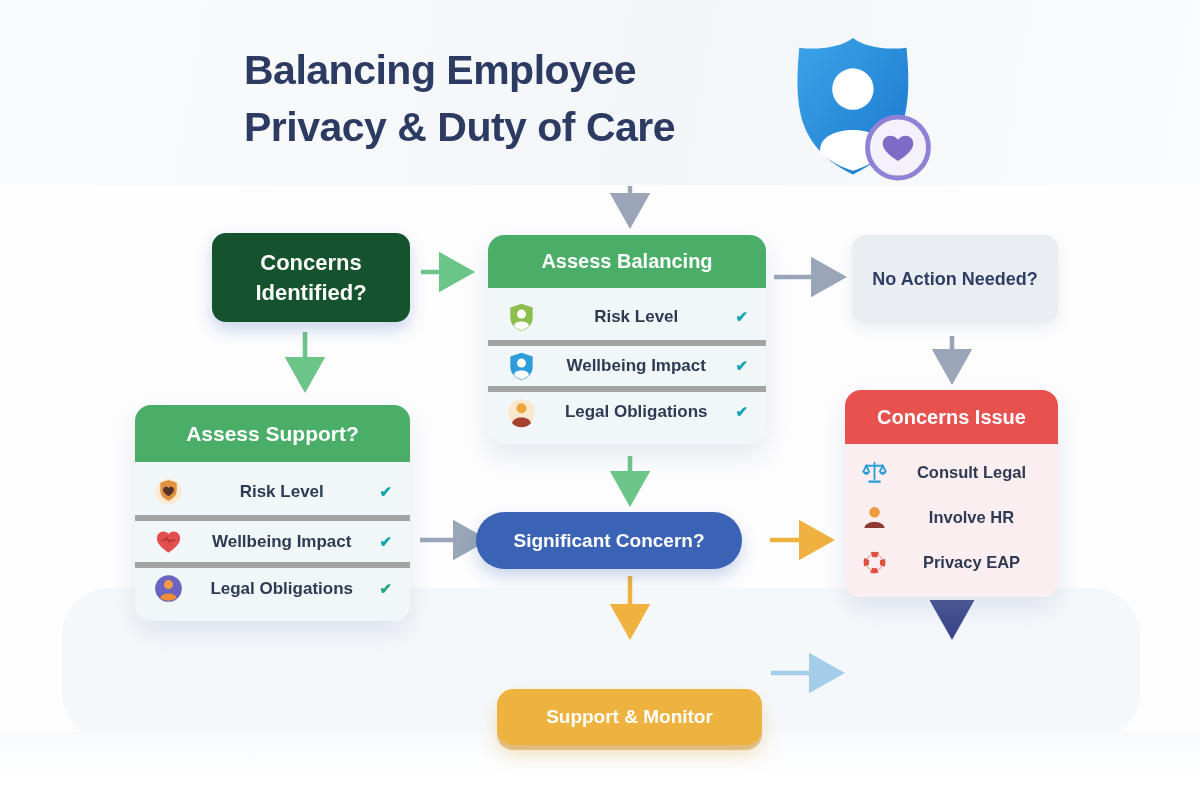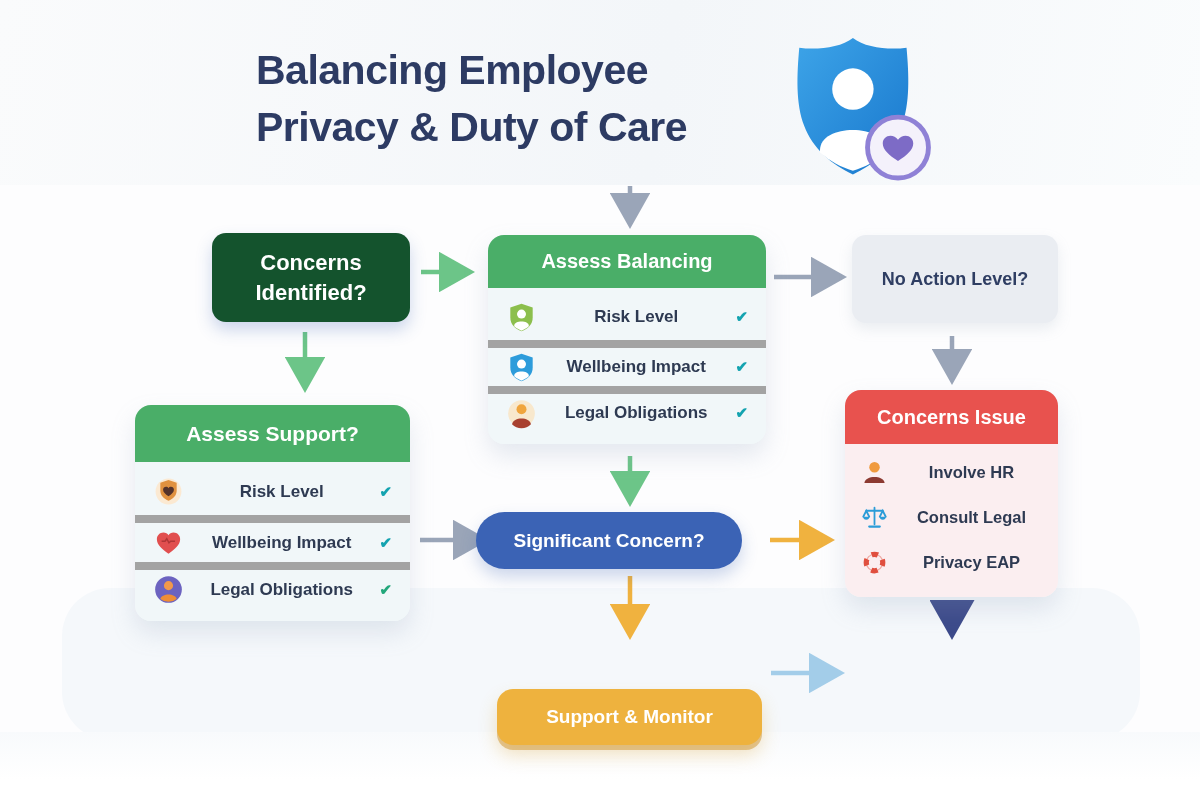--- a/index.html
+++ b/index.html
@@ -10,21 +10,21 @@
   }
   
   .bg-top-band { position:absolute; left:0; top:0; width:1200px; height:185px;
     background:linear-gradient(100deg,#fafbfc 0%,#f3f6f9 55%,#fafcfd 100%); }
   .bg-bottom-panel { position:absolute; left:62px; top:588px; width:1078px; height:152px;
     background:#f5f8fb; border-radius:48px; }
   .bg-bottom-strip { position:absolute; left:0; top:732px; width:1200px; height:68px;
     background:linear-gradient(180deg,#f8fafc 0%,#ffffff 70%); }
 
   
-  .title-block { position:absolute; left:256px; top:42px; width:520px; }
+  .title-block { position:absolute; left:244px; top:42px; width:520px; }
   .title-line { font-size:41px; font-weight:700; color:#2d3b63; line-height:1.38; letter-spacing:-0.5px; }
   .hero-icon { position:absolute; left:783px; top:33px; width:152px; height:156px; }
 
   
   .arrows { position:absolute; left:0; top:0; width:1200px; height:800px; pointer-events:none; }
 
   
   .node { position:absolute; display:flex; align-items:center; justify-content:center;
     text-align:center; font-weight:700; color:#fff; line-height:1.35; }
   .node--blue { background:#14532d; border-radius:14px; font-size:22px;
@@ -43,21 +43,21 @@
   .card { position:absolute; border-radius:16px;
     box-shadow:0 12px 24px rgba(140,160,185,.22); background:#f1f7f9; }
   .card-header { display:flex; align-items:center; justify-content:center;
     border-radius:16px 16px 0 0; color:#fff; font-weight:700; font-size:20px; }
   .card-header--green { background:#4aae68; }
   .card-header--red { background:#e8524e; }
   .card-body { border-radius:0 0 16px 16px; padding:6px 0 12px 0; }
   .card-body--blue { background:#f1f7f9; }
   .card-body--pink { background:#fbeef0; }
   .list-row { display:flex; align-items:center; gap:15px; padding:0 18px; }
-  .list-row + .list-row { border-top:8px solid #a3a3a3; }
+  .list-row + .list-row { border-top:6px solid #a3a3a3; }
   .row-icon { width:31px; height:31px; flex:0 0 31px; display:flex; align-items:center; }
   .row-icon svg { width:31px; height:31px; }
   .row-label { flex:1; font-size:17px; font-weight:700; color:#2e3a52; text-align:center; }
   .check { font-size:15px; font-weight:700; color:#14a3b0; }
 </style>
 </head>
 <body>
 
 <div class="canvas">
 
@@ -154,21 +154,21 @@
               <path d="M7 30.5c1.5-9 20.5-9 22 0a15.5 15.5 0 0 1-22 0z" fill="#a8402f"></path>
             </svg>
         </span>
         <span class="row-label">Legal Obligations</span>
         <span class="check">✔</span>
       </div>
     </div>
   </div>
 
   <div class="node node--gray" style="left:852px;top:235px;width:206px;height:88px;">
-    <div class="node-label">No Action Level?</div>
+    <div class="node-label">No Action Needed?</div>
   </div>
 
   <div class="card" style="left:135px;top:405px;width:275px;">
     <div class="card-header card-header--green" style="height:57px;font-size:21px;">
       <span>Assess Support?</span>
     </div>
     <div class="card-body card-body--blue">
       <div class="list-row" style="height:47px;">
         <span class="row-icon">
           <svg viewBox="0 0 36 36">
@@ -202,48 +202,48 @@
         <span class="check" style="color:#23a77b;">✔</span>
       </div>
     </div>
   </div>
 
   <div class="card" style="left:845px;top:390px;width:213px;">
     <div class="card-header card-header--red" style="height:54px;">
       <span>Concerns Issue</span>
     </div>
     <div class="card-body card-body--pink">
-      <div class="list-row" style="height:45px;border-top:none;gap:13px;padding:0 16px;">
-        <span class="row-icon" style="width:27px;flex-basis:27px;">
-          <svg viewBox="0 0 36 36">
-              <circle cx="18" cy="11" r="7" fill="#f09a3e"></circle>
-              <path d="M4.5 32c1.5-10.5 25.5-10.5 27 0z" fill="#8c3a32"></path>
-            </svg>
-        </span>
-        <span class="row-label" style="font-size:16.5px;">Involve HR</span>
-      </div>
       <div class="list-row" style="height:45px;border-top:none;gap:13px;padding:0 16px;">
         <span class="row-icon" style="width:27px;flex-basis:27px;">
           <svg viewBox="0 0 36 36">
               <g stroke="#2b9cd8" stroke-width="2.4" stroke-linecap="round" fill="none">
                 <line x1="18" y1="5" x2="18" y2="27"></line>
                 <line x1="7" y1="9" x2="29" y2="9"></line>
                 <path d="M3 17l4-8 4 8"></path>
                 <path d="M25 17l4-8 4 8"></path>
                 <line x1="11" y1="30" x2="25" y2="30" stroke-width="3"></line>
               </g>
               <path d="M3 17a4 4 0 0 0 8 0z" fill="#2b9cd8"></path>
               <path d="M25 17a4 4 0 0 0 8 0z" fill="#2b9cd8"></path>
             </svg>
         </span>
         <span class="row-label" style="font-size:16.5px;">Consult Legal</span>
       </div>
       <div class="list-row" style="height:45px;border-top:none;gap:13px;padding:0 16px;">
         <span class="row-icon" style="width:27px;flex-basis:27px;">
           <svg viewBox="0 0 36 36">
+              <circle cx="18" cy="11" r="7" fill="#f09a3e"></circle>
+              <path d="M4.5 32c1.5-10.5 25.5-10.5 27 0z" fill="#8c3a32"></path>
+            </svg>
+        </span>
+        <span class="row-label" style="font-size:16.5px;">Involve HR</span>
+      </div>
+      <div class="list-row" style="height:45px;border-top:none;gap:13px;padding:0 16px;">
+        <span class="row-icon" style="width:27px;flex-basis:27px;">
+          <svg viewBox="0 0 36 36">
               <circle cx="18" cy="18" r="11" fill="none" stroke="#e04f3f" stroke-width="7" stroke-dasharray="8.6 8.7" stroke-dashoffset="4.3"></circle>
               <circle cx="18" cy="18" r="11" fill="none" stroke="#e04f3f" stroke-width="1.6" opacity=".45"></circle>
             </svg>
         </span>
         <span class="row-label" style="font-size:16.5px;">Privacy EAP</span>
       </div>
     </div>
   </div>
 
   <div class="node node--pill" style="left:476px;top:512px;width:266px;height:57px;">

